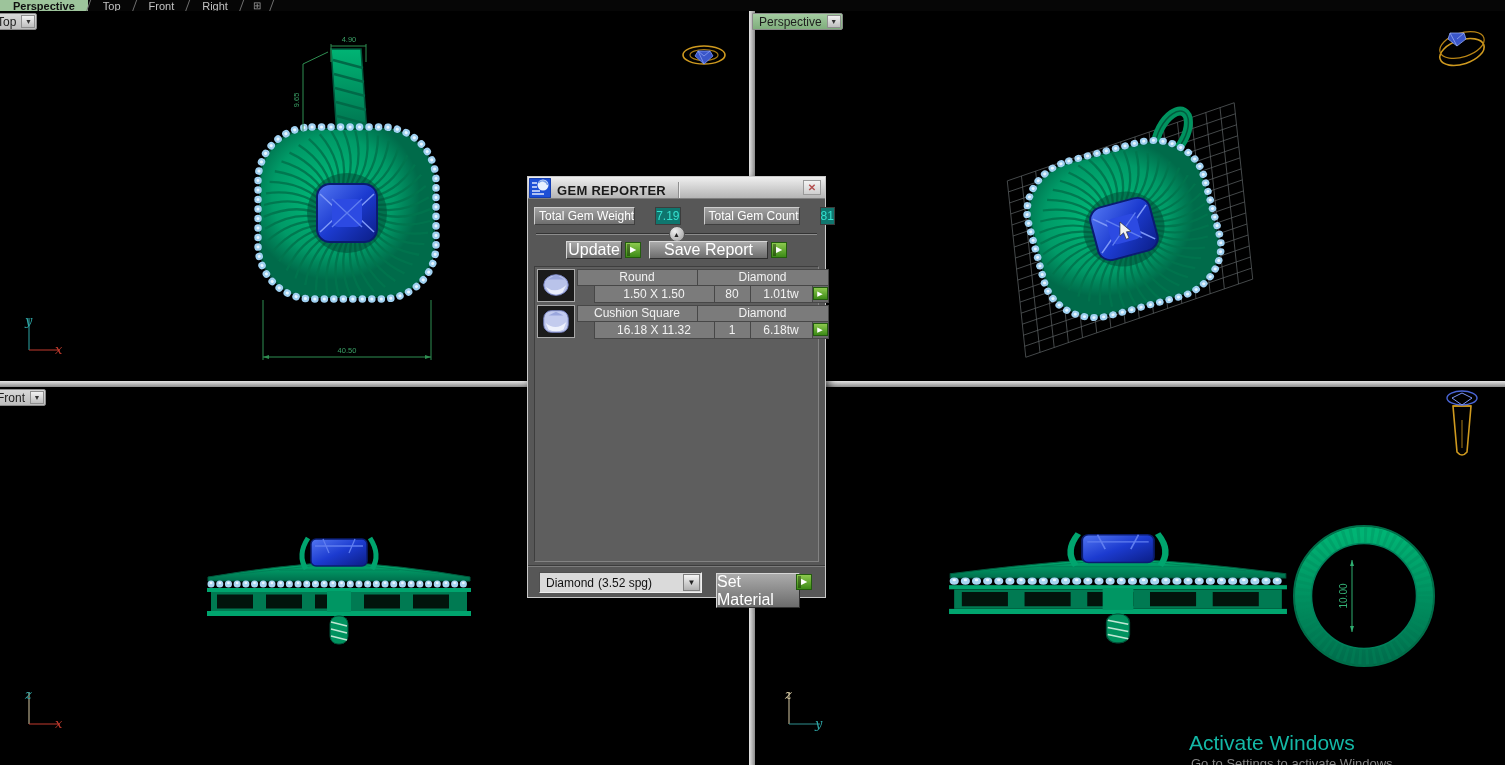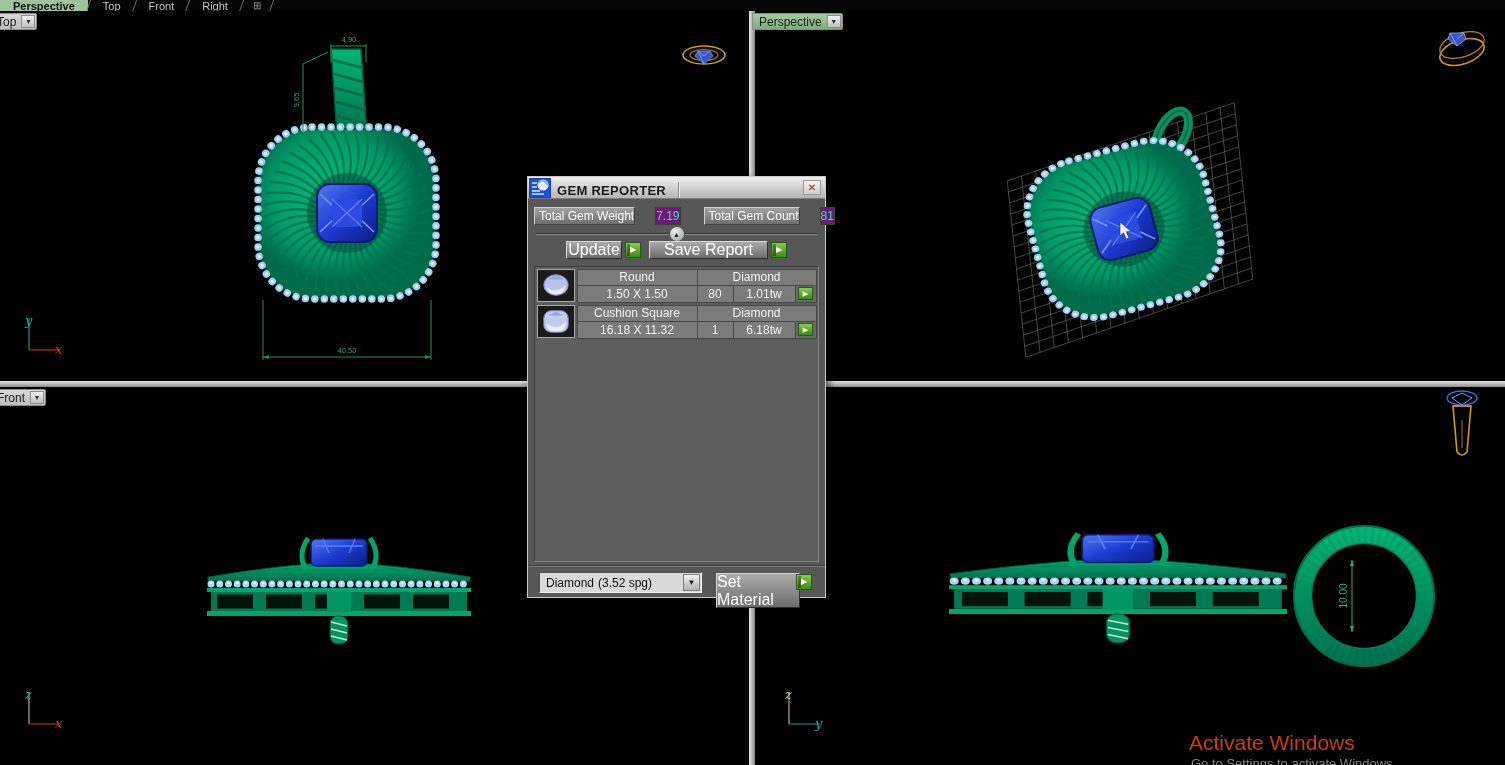--- a/index.html
+++ b/index.html
@@ -44,21 +44,21 @@
   .titletext { font-size:13px; font-weight:bold; color:#1a1a1a; letter-spacing:.3px; }
   .titlediv { width:0; height:16px; border-left:1px solid #8f8f8f; border-right:1px solid #eaeaea;
               margin-left:12px; }
   .closebtn { position:absolute; right:4px; top:3px; width:18px; height:15px;
               background:linear-gradient(#f4f4f4,#cfcfcf); border:1px solid #9a9a9a;
               color:#b34e4e; font-size:10px; font-weight:bold; line-height:13px; text-align:center; }
   .totalsrow { position:absolute; left:6px; top:30px; right:6px; height:18px; display:flex; gap:20px; }
   .tlabel { background:linear-gradient(#a2a2a2,#6e6e6e); border:1px solid;
             border-color:#cdcdcd #3f3f3f #3f3f3f #cdcdcd; color:#fff; font-size:12px;
             display:flex; align-items:center; padding-left:4px; white-space:nowrap; }
-  .tval { background:#701a75; border:1px solid #3c3c3c; color:#35e0cf; font-size:12px;
+  .tval { background:#0f766e; border:1px solid #3c3c3c; color:#35e0cf; font-size:12px;
           display:flex; align-items:center; justify-content:center; }
   .w1{width:108px}.w2{width:40px;margin-right:3px}.w3{width:98px}.w4{width:36px}
   .splitter { position:absolute; left:8px; right:8px; top:56px; height:2px;
               border-top:1px solid #343434; border-bottom:1px solid #8d8d8d; }
   .splitknob { position:absolute; left:50%; top:-8px; width:16px; height:16px; margin-left:-8px;
                border-radius:50%; background:radial-gradient(circle at 35% 30%,#efefef,#9a9a9a);
                border:1px solid #555; color:#222; font-size:7px; text-align:center; line-height:15px; }
   .btnrow { position:absolute; left:0; top:64px; right:0; height:18px; }
   .gbtn { position:absolute; height:18px; background:linear-gradient(#ababab,#6c6c6c);
           border:1px solid; border-color:#d6d6d6 #2f2f2f #2f2f2f #d6d6d6; color:#fff;
@@ -70,37 +70,37 @@
                 background:rgba(0,0,0,.35); }
   .listarea { position:absolute; left:6px; right:6px; top:89px; height:296px;
               background:#5e5e5e; border:1px solid; border-color:#3e3e3e #828282 #828282 #3e3e3e; }
   .gemrow { display:flex; margin:2px 2px 3px 2px; height:33px; }
   .thumb { width:38px; height:33px; background:#191919; border:1px solid #a9a9a9; flex:none; }
   .cell { background:#7b7b7b; border:1px solid #474747; margin:-0.5px; color:#f2f2f2;
           font-size:12px; display:flex; align-items:center; justify-content:center; white-space:nowrap; }
   .cell.arrowcell { background:#6a6a6a; }
   .rowgrid { flex:1; display:grid; grid-template-rows:16px 17px; margin-left:2px; }
   .gr-top { display:grid; grid-template-columns:120px 1fr; }
-  .gr-bot { display:grid; grid-template-columns:120px 36px 62px 1fr; }
+  .gr-bot { display:grid; grid-template-columns:120px 36px 62px 1fr;margin-left:17px; }
   .rowarrow { width:15px; height:13px; margin:auto; position:relative;
               background:linear-gradient(#8cc94e,#3c8a16); border:1px solid #235c0e; color:#fff;
               font-size:7px; text-align:center; line-height:12px; }
   .bottombar { position:absolute; left:0; right:0; top:388px; height:33px;
                border-top:1px solid #3c3c3c; box-shadow:inset 0 1px 0 #7c7c7c; }
   .dropdown { position:absolute; left:11px; top:6px; width:163px; height:21px; background:#dadada;
               border:1px solid; border-color:#4f4f4f #f0f0f0 #f0f0f0 #4f4f4f; display:flex;
               align-items:center; font-size:12px; color:#111; }
   .dd-name { padding-left:6px; width:58px; }
   .dd-spg { flex:1; }
   .dd-arrow { width:17px; height:17px; margin-right:1px; background:linear-gradient(#f4f4f4,#b2b2b2);
               border:1px solid #7f7f7f; font-size:8px; color:#222; text-align:center; line-height:15px; }
   .setmat { left:188px; top:7px; width:84px; height:35px; }
 
   
-  .wm1 { position:absolute; left:1189px; top:731px; font-size:21px; color:#c2410c; z-index:6; }
+  .wm1 { position:absolute; left:1189px; top:731px; font-size:21px; color:#14b8a6; z-index:6; }
   .wm2 { position:absolute; left:1191px; top:756px; font-size:13px; color:#858585; z-index:6; }
 </style>
 </head>
 <body>
 
 <div id="stage">
 
   <div class="vp-canvas" style="left:0;top:11px;width:749px;height:370px;"></div>
   <div class="vp-canvas" style="left:755px;top:11px;width:750px;height:370px;"></div>
   <div class="vp-canvas" style="left:0;top:387px;width:749px;height:378px;"></div>

